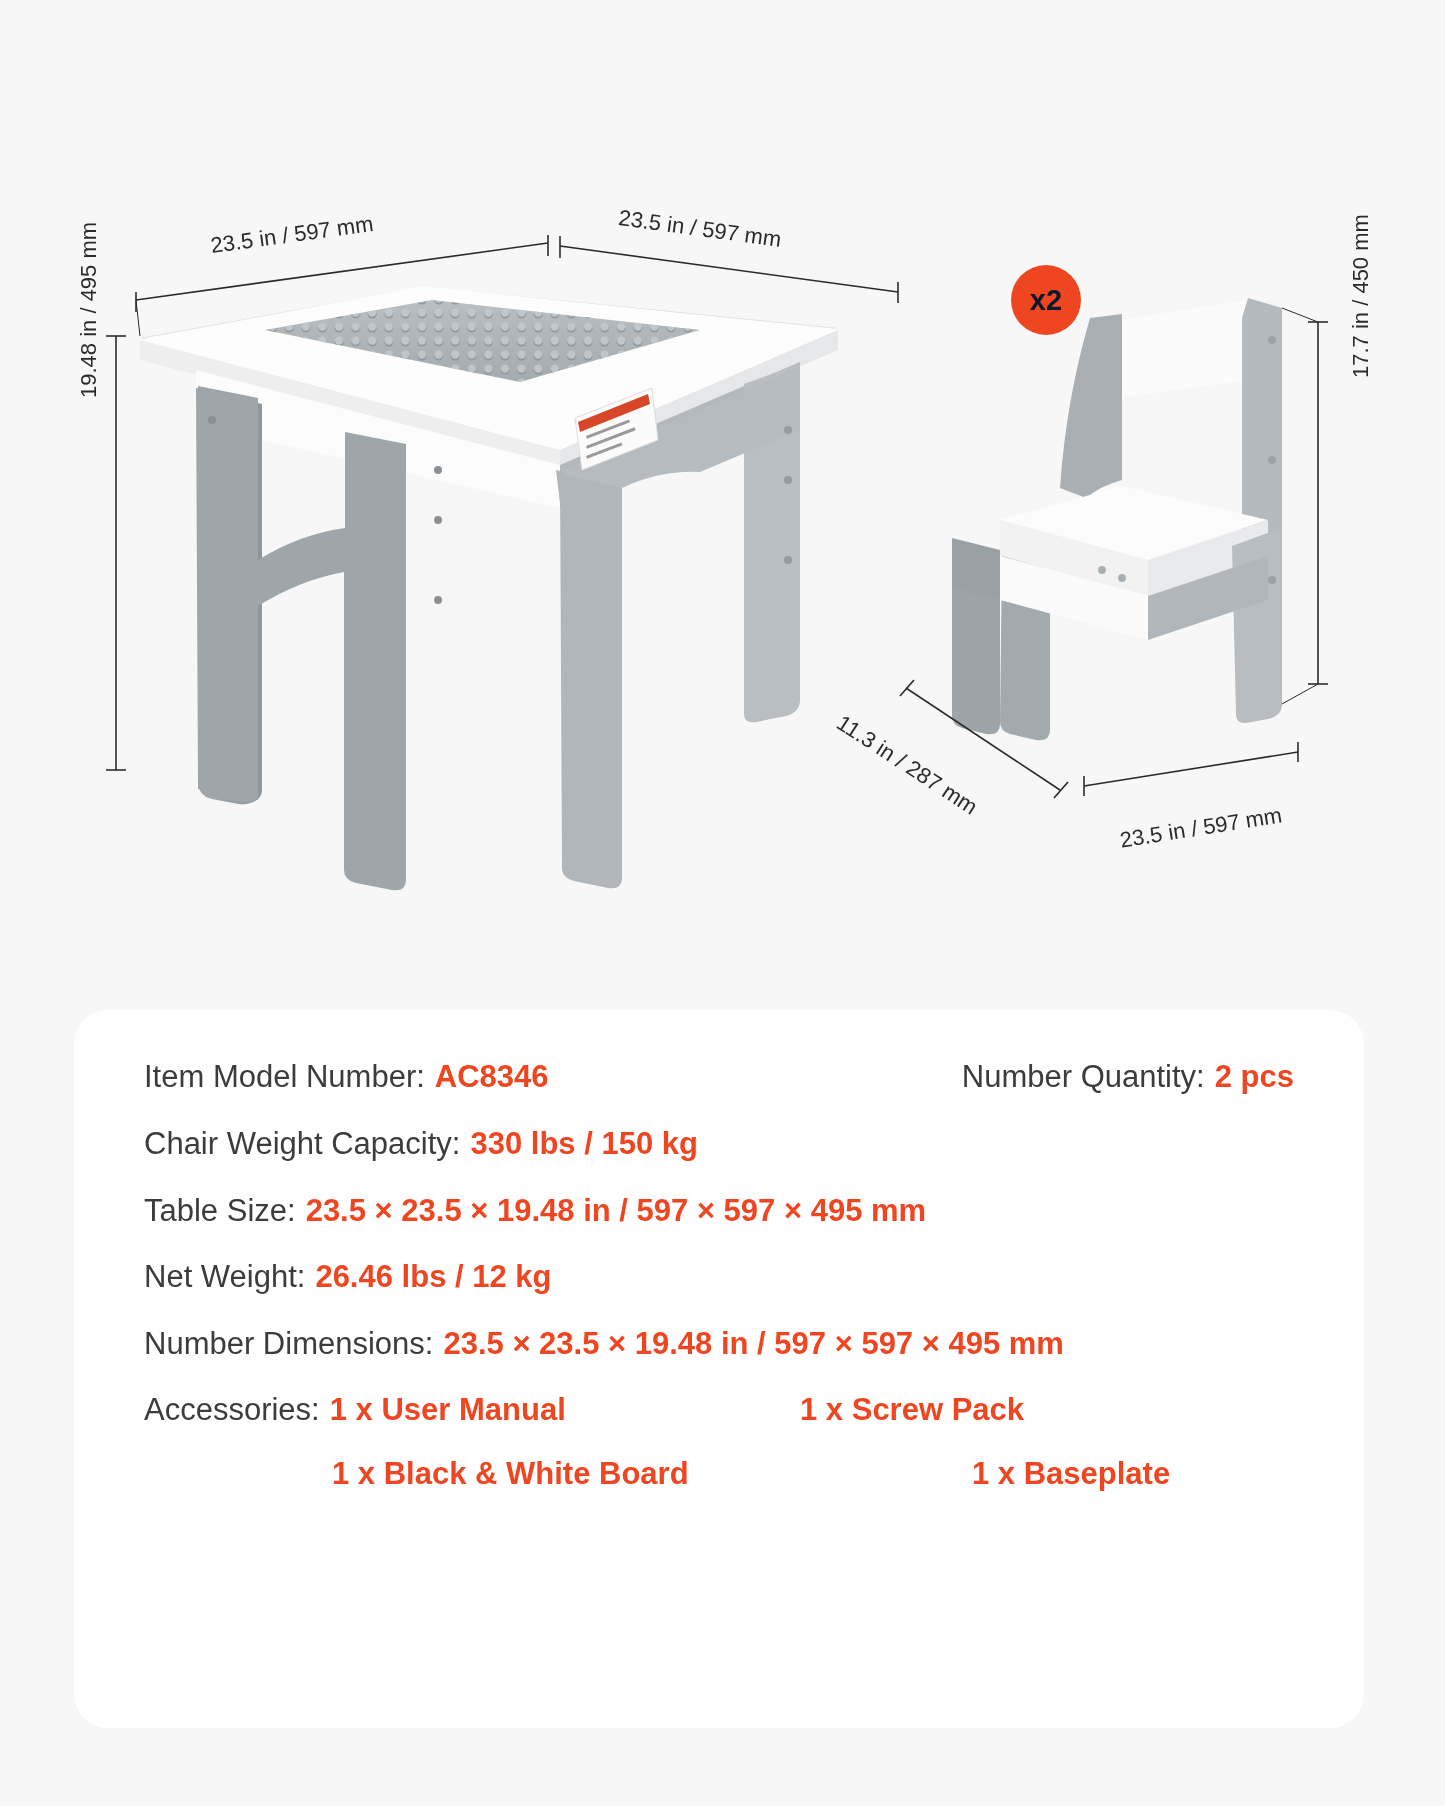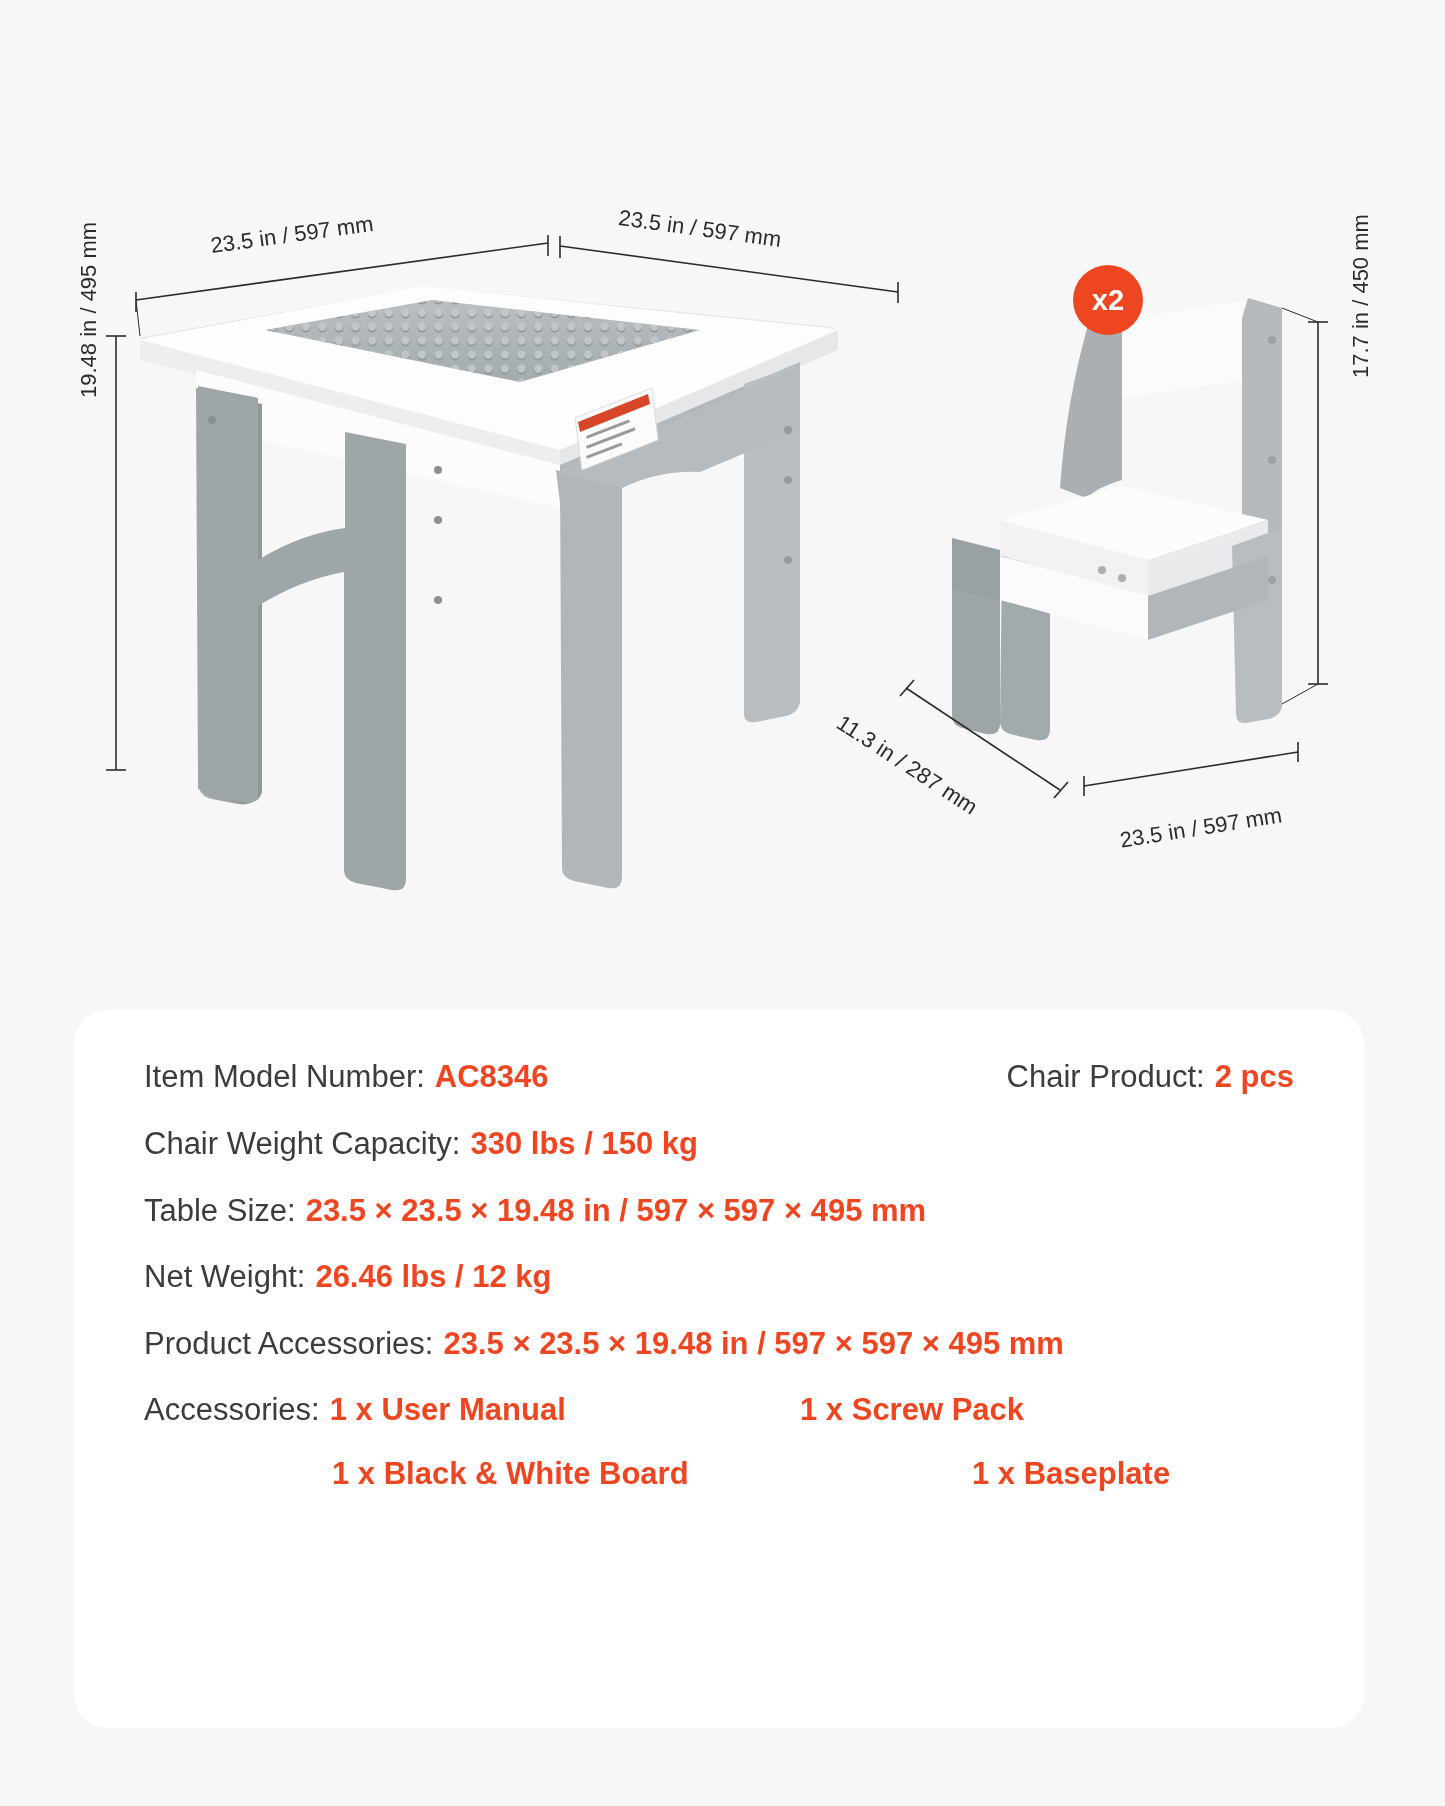--- a/index.html
+++ b/index.html
@@ -71,27 +71,27 @@
     align-items: flex-end;
     font-size: 31px;
     margin-bottom: 28px;
   }
   .acc-left { display: flex; align-items: baseline; width: 640px; }
   .acc-right { display: flex; align-items: baseline; }
 
   
   #qty-badge {
     position: absolute;
-    left: 1073px;
+    left: 1011px;
     top: 265px;
     width: 70px;
     height: 70px;
     border-radius: 50%;
     background: #ef4622;
-    color: #ffffff;
+    color: #0f172a;
     font-size: 29px;
     font-weight: bold;
     display: flex;
     align-items: center;
     justify-content: center;
     z-index: 20;
   }
 </style>
 </head>
 <body>
@@ -327,21 +327,21 @@
 
   <div id="qty-badge">x2</div>
 </div>
 
 <div id="spec-card">
 
   <div class="spec-row">
     <span class="spec-label">Item Model Number:</span>
     <span class="spec-value">AC8346</span>
     <span class="spec-col-right">
-      <span class="spec-label">Chair Product:</span>
+      <span class="spec-label">Number Quantity:</span>
       <span class="spec-value">2 pcs</span>
     </span>
   </div>
 
 
   <div class="spec-row">
     <span class="spec-label">Chair Weight Capacity:</span>
     <span class="spec-value">330 lbs / 150 kg</span>
   </div>
 
@@ -349,21 +349,21 @@
     <span class="spec-label">Table Size:</span>
     <span class="spec-value">23.5 × 23.5 × 19.48 in / 597 × 597 × 495 mm</span>
   </div>
 
   <div class="spec-row">
     <span class="spec-label">Net Weight:</span>
     <span class="spec-value">26.46 lbs / 12 kg</span>
   </div>
 
   <div class="spec-row">
-    <span class="spec-label">Product Accessories:</span>
+    <span class="spec-label">Number Dimensions:</span>
     <span class="spec-value">23.5 × 23.5 × 19.48 in / 597 × 597 × 495 mm</span>
   </div>
 
   <div class="acc-row">
     <span class="acc-left">
       <span class="spec-label">Accessories:</span>
       <span class="spec-value">1 x User Manual</span>
     </span>
     <span class="acc-right">
       <span class="spec-value" style="margin-left:16px">1 x Screw Pack</span>

